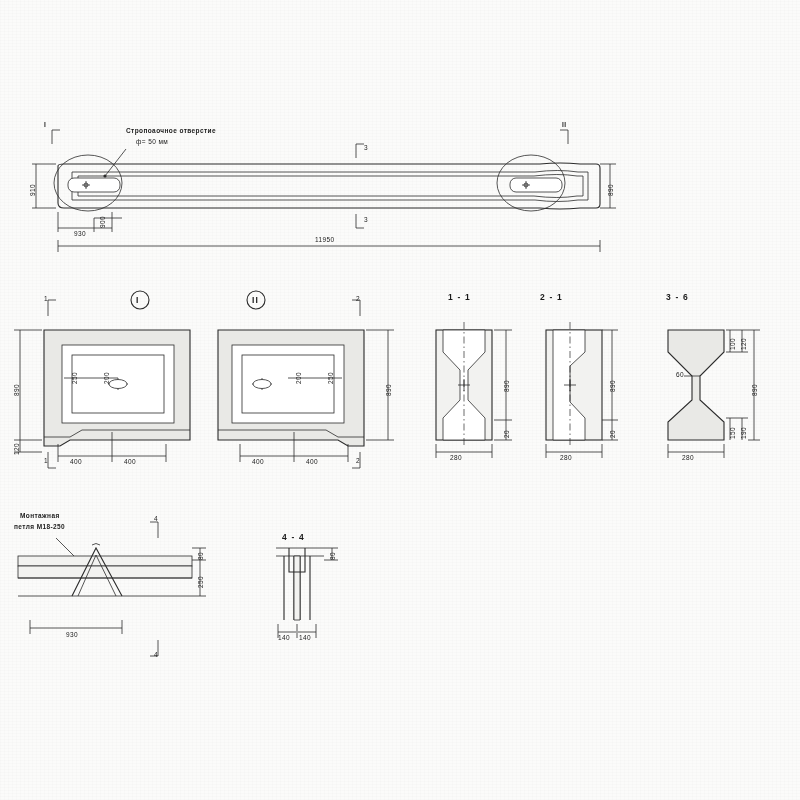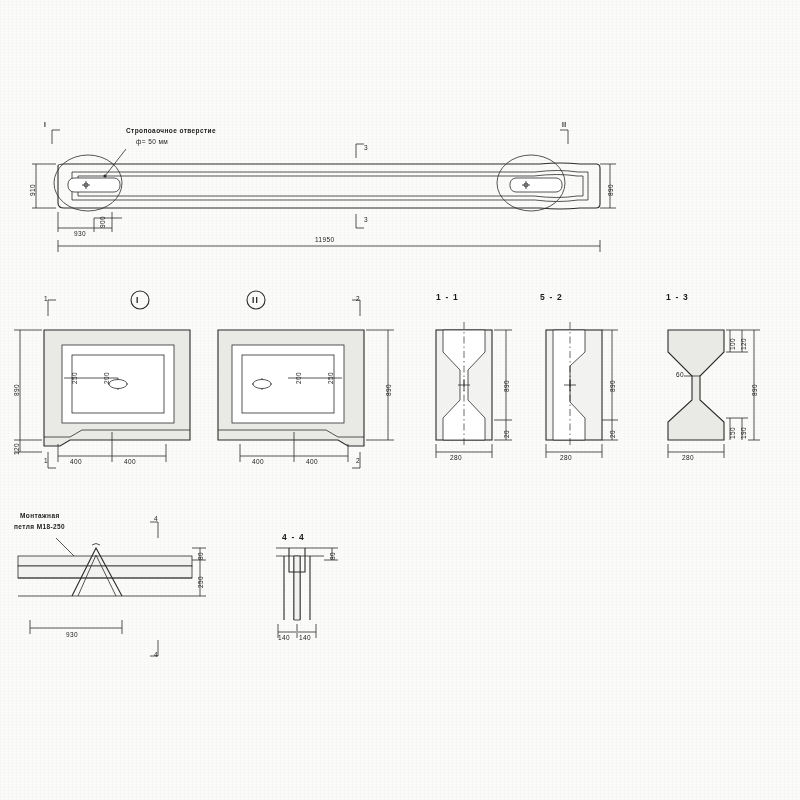--- a/index.html
+++ b/index.html
@@ -314,31 +314,31 @@
 
   <div class="ttl" style="left:252px;top:295px;">II</div>
   <div class="lbl" style="left:356px;top:296px;">2</div>
   <div class="lbl" style="left:356px;top:458px;">2</div>
   <div class="lbl v" style="left:386px;top:396px;transform:rotate(-90deg);">890</div>
   <div class="lbl v" style="left:296px;top:384px;transform:rotate(-90deg);">200</div>
   <div class="lbl v" style="left:328px;top:384px;transform:rotate(-90deg);">250</div>
   <div class="lbl" style="left:252px;top:459px;">400</div>
   <div class="lbl" style="left:306px;top:459px;">400</div>
 
-  <div class="ttl" style="left:436px;top:292px;">1 - 1</div>
+  <div class="ttl" style="left:448px;top:292px;">1 - 1</div>
   <div class="lbl v" style="left:504px;top:392px;transform:rotate(-90deg);">890</div>
   <div class="lbl v" style="left:504px;top:438px;transform:rotate(-90deg);">20</div>
   <div class="lbl" style="left:450px;top:455px;">280</div>
 
-  <div class="ttl" style="left:540px;top:292px;">5 - 2</div>
+  <div class="ttl" style="left:540px;top:292px;">2 - 1</div>
   <div class="lbl v" style="left:610px;top:392px;transform:rotate(-90deg);">890</div>
   <div class="lbl v" style="left:610px;top:438px;transform:rotate(-90deg);">20</div>
   <div class="lbl" style="left:560px;top:455px;">280</div>
 
-  <div class="ttl" style="left:666px;top:292px;">1 - 3</div>
+  <div class="ttl" style="left:666px;top:292px;">3 - 6</div>
   <div class="lbl v" style="left:730px;top:350px;transform:rotate(-90deg);">100</div>
   <div class="lbl v" style="left:741px;top:350px;transform:rotate(-90deg);">120</div>
   <div class="lbl v" style="left:752px;top:396px;transform:rotate(-90deg);">890</div>
   <div class="lbl" style="left:676px;top:372px;">60</div>
   <div class="lbl v" style="left:730px;top:439px;transform:rotate(-90deg);">150</div>
   <div class="lbl v" style="left:741px;top:439px;transform:rotate(-90deg);">190</div>
   <div class="lbl" style="left:682px;top:455px;">280</div>
 
   <div class="lbl b" style="left:20px;top:513px;">Монтажная</div>
   <div class="lbl b" style="left:14px;top:524px;">петля М18-250</div>

